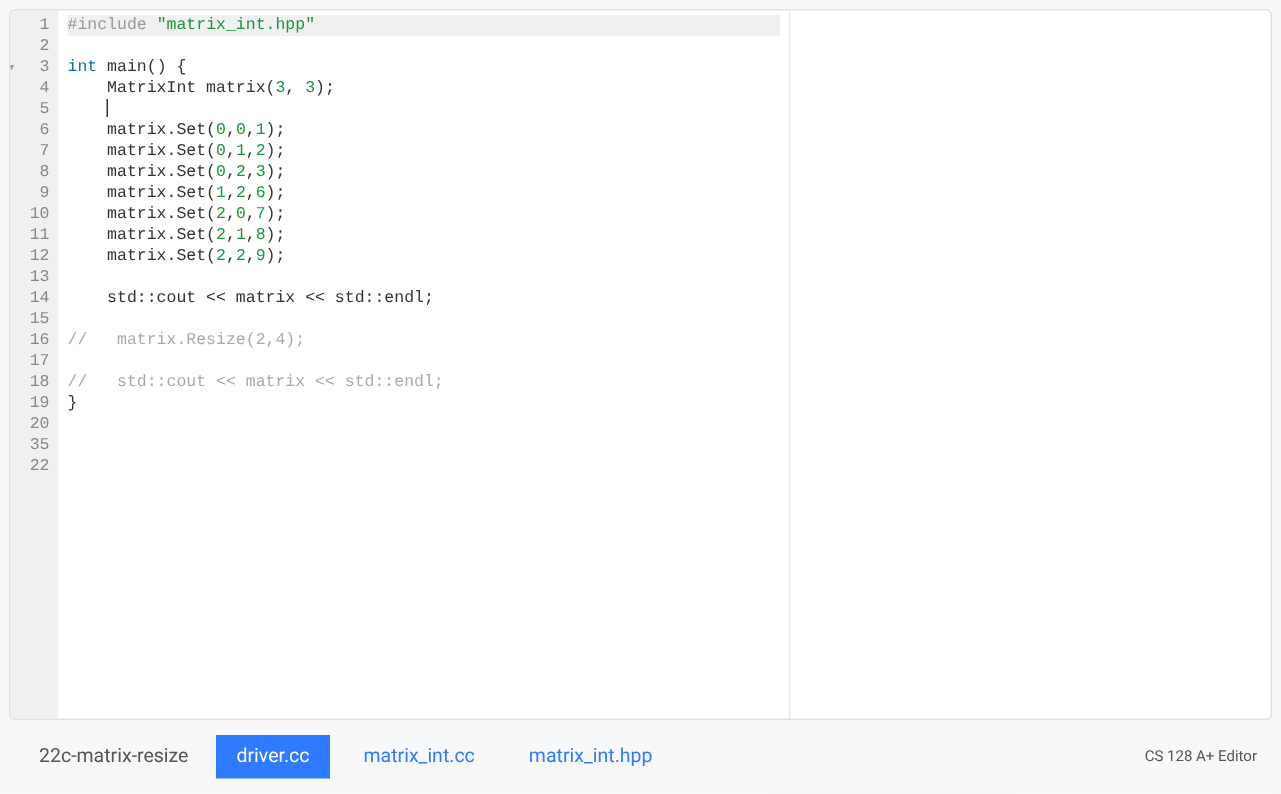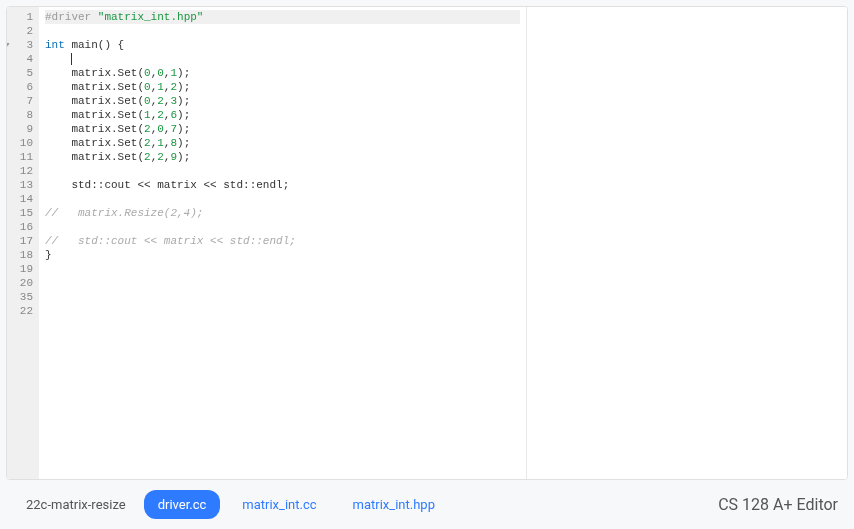--- a/index.html
+++ b/index.html
@@ -60,21 +60,21 @@
       line-height: 14px;
       white-space: pre;
     }
     .code-line.active-bg {
       background: #f0f0f0;
     }
     .tok-keyword { color: #0b6eb8; }
     .tok-preproc { color: #999; }
     .tok-string { color: #1a9641; }
     .tok-number { color: #1a9641; }
-    .tok-comment { color: #aaa; font-style: italic; }
+    .tok-comment { color: #aaa; }
     .tok-plain { color: #333; }
     .divider-vert {
       width: 1px;
       background: #e8e8e8;
     }
     .right-pane {
       width: 320px;
       background: #fff;
     }
     .bottom-bar {
@@ -85,32 +85,32 @@
       background: #f7f8fa;
     }
     .project-name {
       color: #555;
       font-size: 13px;
       padding: 6px 10px;
     }
     .tab {
       font-size: 13px;
       padding: 7px 14px;
-      border-radius: 12px;
+      border-radius: 0;
       cursor: pointer;
       color: #2f7bff;
     }
     .tab.active {
       background: #2f7bff;
       color: #fff;
     }
     .spacer { flex: 1; }
     .editor-label {
       color: #555;
-      font-size: 16px;
+      font-size: 10px;
     }
     .cursor-mark {
       border-left: 1px solid #333;
       display: inline-block;
       height: 12px;
       vertical-align: middle;
     }
   </style>
 </head>
 <body>
@@ -135,23 +135,24 @@
     <div class="gutter-line">16</div>
     <div class="gutter-line">17</div>
     <div class="gutter-line">18</div>
     <div class="gutter-line">19</div>
     <div class="gutter-line">20</div>
     <div class="gutter-line">35</div>
     <div class="gutter-line">22</div>
   </div>
 
   <div class="code-area">
-    <div class="code-line active-bg"><span class="tok-preproc">#driver </span><span class="tok-string">"matrix_int.hpp"</span></div>
+    <div class="code-line active-bg"><span class="tok-preproc">#include </span><span class="tok-string">"matrix_int.hpp"</span></div>
     <div class="code-line"></div>
     <div class="code-line"><span class="tok-keyword">int</span><span class="tok-plain"> main() {</span></div>
+    <div class="code-line"><span class="tok-plain">    MatrixInt matrix(</span><span class="tok-number">3</span><span class="tok-plain">, </span><span class="tok-number">3</span><span class="tok-plain">);</span></div>
     <div class="code-line"><span class="tok-plain">    </span><span class="cursor-mark"></span></div>
     <div class="code-line"><span class="tok-plain">    matrix.Set(</span><span class="tok-number">0</span><span class="tok-plain">,</span><span class="tok-number">0</span><span class="tok-plain">,</span><span class="tok-number">1</span><span class="tok-plain">);</span></div>
     <div class="code-line"><span class="tok-plain">    matrix.Set(</span><span class="tok-number">0</span><span class="tok-plain">,</span><span class="tok-number">1</span><span class="tok-plain">,</span><span class="tok-number">2</span><span class="tok-plain">);</span></div>
     <div class="code-line"><span class="tok-plain">    matrix.Set(</span><span class="tok-number">0</span><span class="tok-plain">,</span><span class="tok-number">2</span><span class="tok-plain">,</span><span class="tok-number">3</span><span class="tok-plain">);</span></div>
     <div class="code-line"><span class="tok-plain">    matrix.Set(</span><span class="tok-number">1</span><span class="tok-plain">,</span><span class="tok-number">2</span><span class="tok-plain">,</span><span class="tok-number">6</span><span class="tok-plain">);</span></div>
     <div class="code-line"><span class="tok-plain">    matrix.Set(</span><span class="tok-number">2</span><span class="tok-plain">,</span><span class="tok-number">0</span><span class="tok-plain">,</span><span class="tok-number">7</span><span class="tok-plain">);</span></div>
     <div class="code-line"><span class="tok-plain">    matrix.Set(</span><span class="tok-number">2</span><span class="tok-plain">,</span><span class="tok-number">1</span><span class="tok-plain">,</span><span class="tok-number">8</span><span class="tok-plain">);</span></div>
     <div class="code-line"><span class="tok-plain">    matrix.Set(</span><span class="tok-number">2</span><span class="tok-plain">,</span><span class="tok-number">2</span><span class="tok-plain">,</span><span class="tok-number">9</span><span class="tok-plain">);</span></div>
     <div class="code-line"></div>
     <div class="code-line"><span class="tok-plain">    std::cout &lt;&lt; matrix &lt;&lt; std::endl;</span></div>

